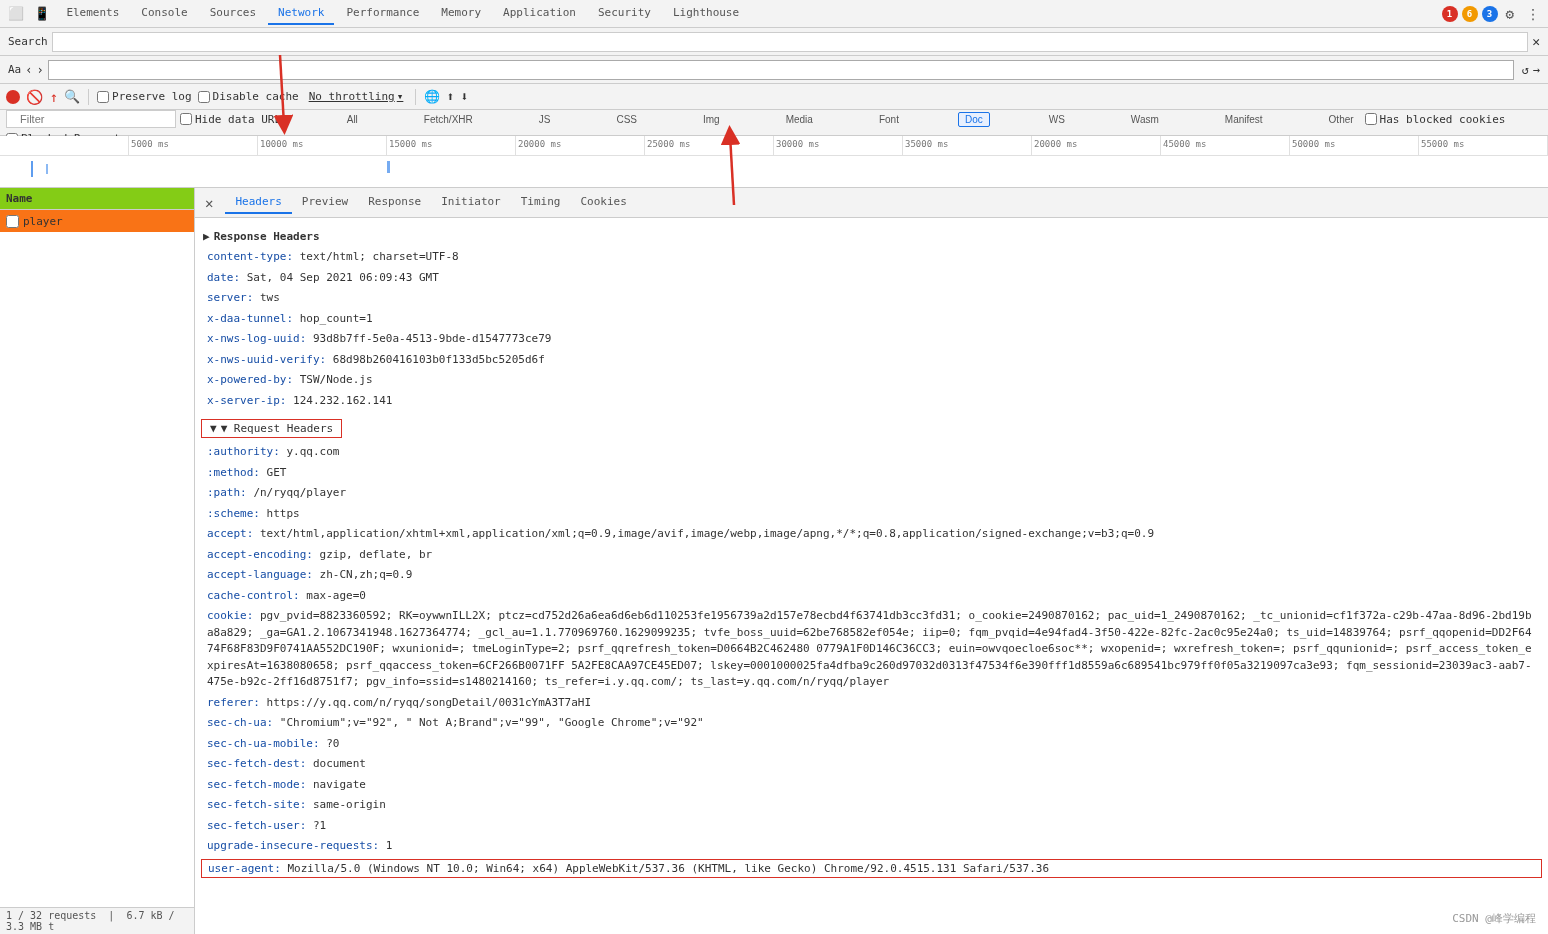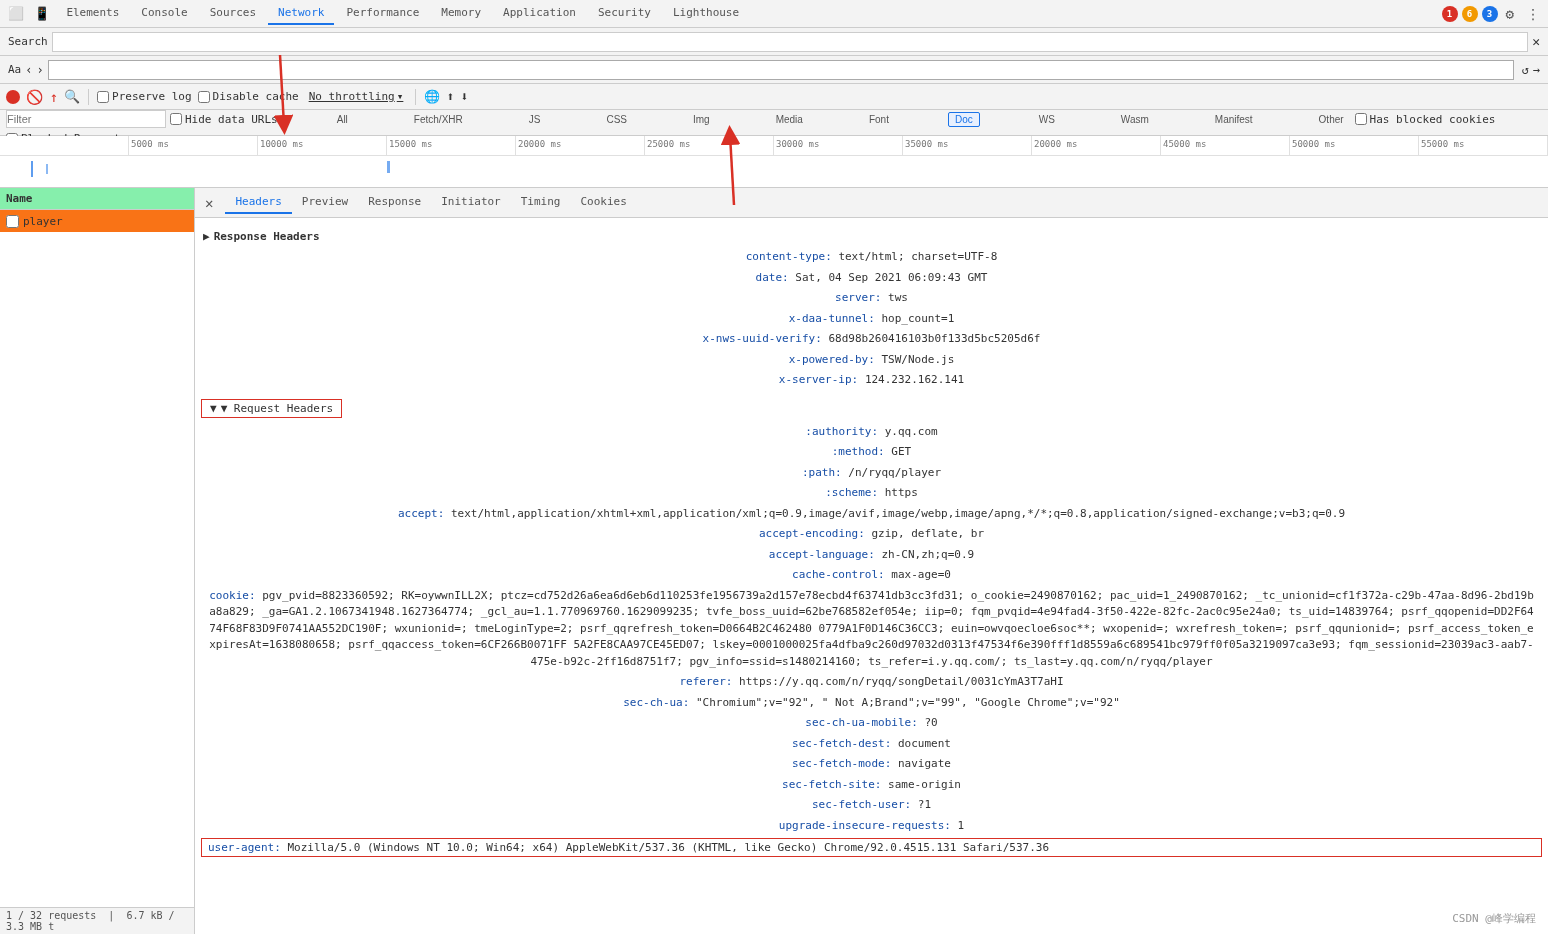--- a/index.html
+++ b/index.html
@@ -17,52 +17,52 @@
 
     
     .network-toolbar { display: flex; align-items: center; background: #f3f3f3; border-bottom: 1px solid #ccc; height: 26px; padding: 0 6px; gap: 6px; }
     .checkbox-label { display: flex; align-items: center; gap: 3px; font-size: 11px; cursor: pointer; justify-content: space-between; }
     .checkbox-label input { width: 12px; height: 12px; }
     .separator { width: 1px; height: 16px; background: #ccc; margin: 0 2px; }
     .dropdown { display: flex; align-items: center; gap: 2px; padding: 2px 4px; cursor: pointer; font-size: 11px; text-decoration: underline; }
 
     
     .filter-toolbar { display: flex; align-items: center; background: #f3f3f3; border-bottom: 1px solid #ccc; height: 26px; padding: 0 6px; gap: 4px; flex-wrap: wrap; }
-    .filter-input { height: 18px; border: 1px solid #ccc; font-size: 11px; padding: 0 0; flex: 0 0 160px; }
+    .filter-input { height: 18px; border: 1px solid #ccc; font-size: 11px; padding: 0 13px; flex: 0 0 160px; }
     .filter-btn { padding: 1px 6px; font-size: 10px; cursor: pointer; background: none; border: 1px solid transparent; border-radius: 2px; color: #555; margin-left: 48px; }
     .filter-btn.active { background: #e8f0fe; border-color: #1a73e8; color: #1a73e8; }
 
     
     .timeline-area { height: 52px; background: #fff; border-bottom: 1px solid #ccc; position: relative; overflow: hidden; }
     .timeline-ruler { display: flex; border-bottom: 1px solid #e0e0e0; height: 20px; }
     .timeline-tick { flex: 1; border-right: 1px solid #e0e0e0; font-size: 9px; color: #777; padding-left: 2px; padding-top: 3px; }
 
     
     .main-area { display: flex; height: calc(934px - 28px - 26px - 26px - 52px - 20px); overflow: hidden; }
 
     
     .left-panel { width: 195px; border-right: 1px solid #ccc; display: flex; flex-direction: column; overflow: hidden; }
-    .request-list-header { display: flex; align-items: center; height: 22px; background: #86efac; border-bottom: 1px solid #ccc; font-size: 11px; font-weight: bold; padding: 0 6px; }
+    .request-list-header { display: flex; align-items: center; height: 22px; background: #84cc16; border-bottom: 1px solid #ccc; font-size: 11px; font-weight: bold; padding: 0 6px; }
     .request-item { display: flex; align-items: center; height: 22px; padding: 0 6px; font-size: 11px; cursor: pointer; }
     .request-item.selected { background: #f97316; }
     .request-item input[type=checkbox] { margin-right: 4px; }
     .status-bar { border-top: 1px solid #ccc; padding: 2px 6px; font-size: 10px; color: #555; background: #f3f3f3; }
 
     
     .right-panel { flex: 1; display: flex; flex-direction: column; overflow: hidden; }
     .detail-tabs { display: flex; align-items: center; height: 30px; border-bottom: 1px solid #ccc; background: #f3f3f3; padding: 0 4px; }
     .detail-tab { padding: 4px 10px; font-size: 11px; cursor: pointer; color: #555; border-bottom: 2px solid transparent; }
     .detail-tab.active { color: #1a73e8; border-bottom: 2px solid #1a73e8; }
     .close-btn { margin-left: auto; cursor: pointer; padding: 2px 6px; font-size: 14px; color: #555; }
 
     
     .headers-content { flex: 1; overflow-y: auto; padding: 4px 0; font-size: 11px; }
     .header-section { margin: 4px 0; }
     .header-section-title { padding: 4px 8px; font-weight: bold; color: #333; cursor: pointer; display: flex; align-items: center; gap: 4px; }
-    .header-row { padding: 2px 12px; line-height: 1.5; color: #333; text-align: center; }
+    .header-row { padding: 2px 12px; line-height: 1.5; color: #333; }
     .header-name { color: #174ea6; }
     .header-value { color: #333; }
 
     
     ::-webkit-scrollbar { width: 8px; height: 8px; }
     ::-webkit-scrollbar-track { background: #f1f1f1; }
     ::-webkit-scrollbar-thumb { background: #c1c1c1; }
 
     
     .search-bar { display: flex; align-items: center; height: 28px; padding: 0 8px; background: #f3f3f3; border-bottom: 1px solid #ccc; gap: 4px; }
@@ -230,20 +230,24 @@
         </div>
         <div class="header-row">
           <span class="header-name">server:</span>
           <span class="header-value"> tws</span>
         </div>
         <div class="header-row">
           <span class="header-name">x-daa-tunnel:</span>
           <span class="header-value"> hop_count=1</span>
         </div>
         <div class="header-row">
+          <span class="header-name">x-nws-log-uuid:</span>
+          <span class="header-value"> 93d8b7ff-5e0a-4513-9bde-d1547773ce79</span>
+        </div>
+        <div class="header-row">
           <span class="header-name">x-nws-uuid-verify:</span>
           <span class="header-value"> 68d98b260416103b0f133d5bc5205d6f</span>
         </div>
         <div class="header-row">
           <span class="header-name">x-powered-by:</span>
           <span class="header-value"> TSW/Node.js</span>
         </div>
         <div class="header-row">
           <span class="header-name">x-server-ip:</span>
           <span class="header-value"> 124.232.162.141</span>

